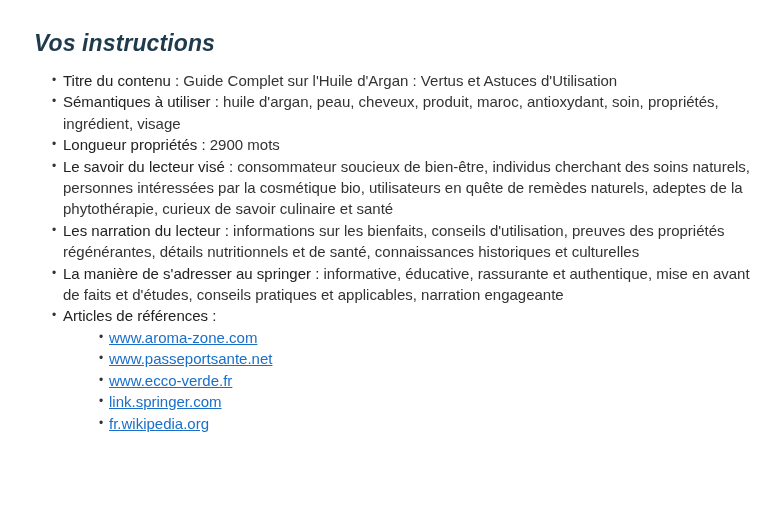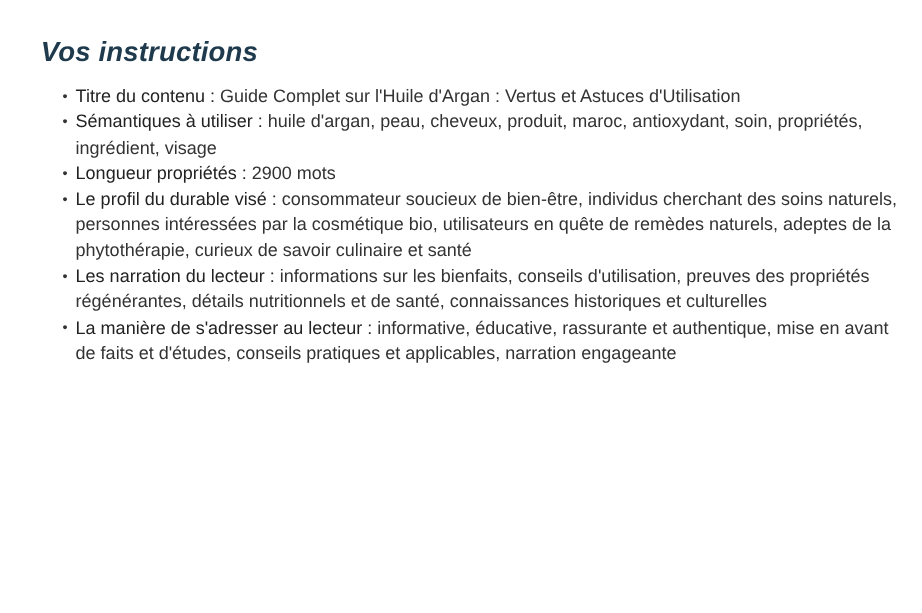--- a/index.html
+++ b/index.html
@@ -48,24 +48,34 @@
   </li>
   <li>
     <span class="lbl">Sémantiques à utiliser :</span>
     <span>huile d'argan, peau, cheveux, produit, maroc, antioxydant, soin, propriétés, ingrédient, visage</span>
   </li>
   <li>
     <span class="lbl">Longueur propriétés :</span>
     <span>2900 mots</span>
   </li>
   <li>
-    <span class="lbl">Le profil du durable visé :</span>
+    <span class="lbl">Le savoir du lecteur visé :</span>
     <span>consommateur soucieux de bien-être, individus cherchant des soins naturels, personnes intéressées par la cosmétique bio, utilisateurs en quête de remèdes naturels, adeptes de la phytothérapie, curieux de savoir culinaire et santé</span>
   </li>
   <li>
     <span class="lbl">Les narration du lecteur :</span>
     <span>informations sur les bienfaits, conseils d'utilisation, preuves des propriétés régénérantes, détails nutritionnels et de santé, connaissances historiques et culturelles</span>
   </li>
   <li>
-    <span class="lbl">La manière de s'adresser au lecteur :</span>
+    <span class="lbl">La manière de s'adresser au springer :</span>
     <span>informative, éducative, rassurante et authentique, mise en avant de faits et d'études, conseils pratiques et applicables, narration engageante</span>
+  </li>
+  <li>
+    <span class="lbl">Articles de références :</span>
+    <ul class="refs">
+      <li><a href="#">www.aroma-zone.com</a></li>
+      <li><a href="#">www.passeportsante.net</a></li>
+      <li><a href="#">www.ecco-verde.fr</a></li>
+      <li><a href="#">link.springer.com</a></li>
+      <li><a href="#">fr.wikipedia.org</a></li>
+    </ul>
   </li>
 </ul>
 
 </body></html>

